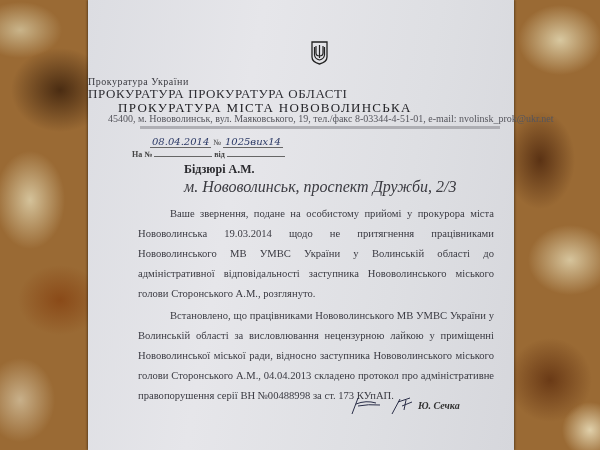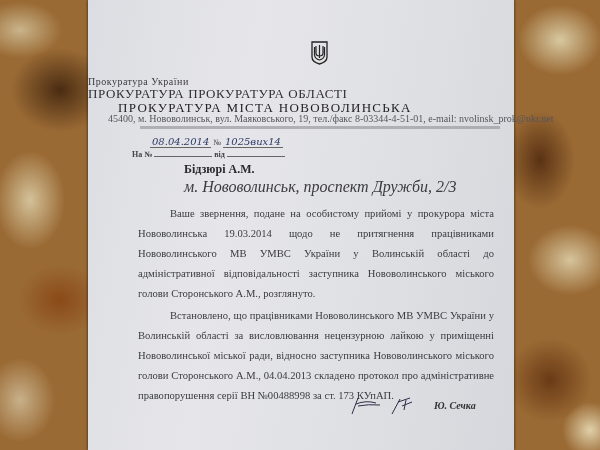--- a/index.html
+++ b/index.html
@@ -42,21 +42,21 @@
     .recipient { position: absolute; left: 96px; top: 162px; }
     .rname { font-size: 12px; font-weight: bold; color: #2a2a2e; }
     .raddr { font-size: 16px; font-style: italic; color: #3a3a40; margin-top: 1px; }
     .body {
       position: absolute; left: 50px; top: 204px; width: 356px;
       font-size: 10.6px; line-height: 20px; text-align: justify; color: #3a3a42;
     }
     .body p { margin: 0 0 2px 0; text-indent: 32px; }
     .sig { position: absolute; top: 400px; font-size: 10px; font-style: italic; font-weight: bold; color: #333; white-space: nowrap; }
     .sig-title { left: 57px; }
-    .sig-name { left: 346px; text-align: right; }
+    .sig-name { left: 330px; text-align: right; }
     .signature { position: absolute; left: 258px; top: 394px; width: 80px; height: 22px; }
   </style>
 </head>
 <body>
 
 <div class="paper">
 
   <svg class="emblem" viewBox="0 0 17 24">
     <path d="M1 1 H16 V16 Q16 21 8.5 23 Q1 21 1 16 Z" fill="#e4e4e8" stroke="#222" stroke-width="1.3"></path>
     <path d="M8.5 4 V17 M5 5 V12 Q5 15 8.5 15 Q12 15 12 12 V5 M3.5 6 V14 Q4 18 8.5 19 Q13 18 13.5 14 V6" fill="none" stroke="#222" stroke-width="1.2"></path>

